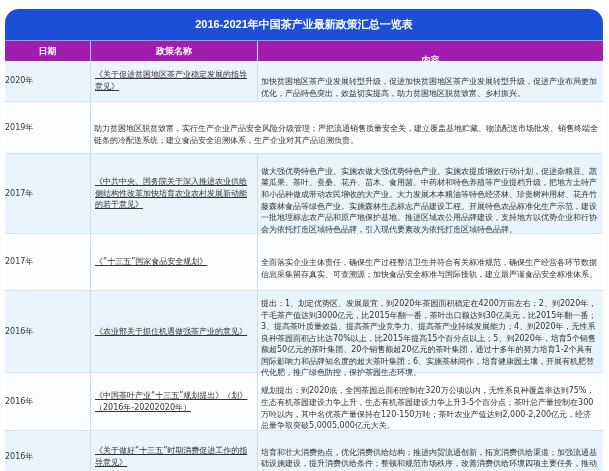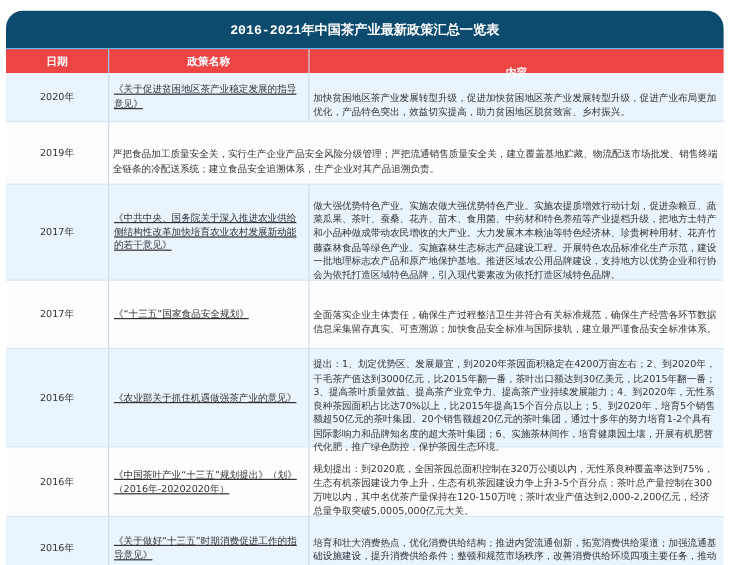--- a/index.html
+++ b/index.html
@@ -1,30 +1,30 @@
 <!DOCTYPE html>
 <html><head>
   <meta charset="utf-8">
   <style>
     html, body { margin: 0; padding: 0; background: #ffffff; }
     body { width: 609px; height: 471px; overflow: hidden; position: relative;
       font-family: "DejaVu Sans", "Liberation Sans", sans-serif; }
     .table-wrap { position: absolute; left: 5px; top: 9px; width: 598px; }
-    .title-bar { height: 31px; background: #0c4a6e; border-radius: 14px 14px 0 0;
+    .title-bar { height: 31px; background: #1d4ed8; border-radius: 14px 14px 0 0;
       color: #ffffff; font-size: 11px; font-weight: bold; display: flex; align-items: center; justify-content: center;
-      font-family: Liberation Mono, monospace; }
-    .col-header { display: flex; height: 20px; background: #ef4444; border-top: 1px solid #6bb5f5; color: #fff; font-size: 9px; font-weight: bold; }
+      font-family: Liberation Sans, sans-serif; }
+    .col-header { display: flex; height: 20px; background: #a21caf; border-top: 1px solid #6bb5f5; color: #fff; font-size: 9px; font-weight: bold; }
     .col-header > div { display: flex; align-items: center; justify-content: center; }
     .c1 { width: 86px; border-right: 1px solid #8cc6f7; box-sizing: border-box; }
     .c2 { width: 167px; border-right: 1px solid #c8d7e6; box-sizing: border-box; }
     .c3 { flex: 1; margin-top: 18px; }
     .row { display: flex; border-bottom: 1px solid #d7e3ef; font-size: 8px; color: #333; line-height: 11.6px; }
     .row.alt { background: #e9f4fd; }
     .row.plain { background: #fbfdff; }
-    .row .c1 { display: flex; align-items: center; justify-content: center; border-right: 1px solid #d0dde9; }
+    .row .c1 { display: flex; align-items: center; border-right: 1px solid #d0dde9; }
     .row .c2 { display: flex; align-items: center; padding: 0 3px 0 4px; border-right: 1px solid #d0dde9; text-decoration: underline; }
     .row .c3 { display: flex; align-items: center; padding: 0 4px 4px 3px; }
     .row .c2 span, .row .c3 span { display: block; }
   </style>
 </head>
 <body>
 
 <div class="table-wrap">
   <div class="title-bar">2016-2021年中国茶产业最新政策汇总一览表</div>
   <div class="col-header">
@@ -42,21 +42,21 @@
         </div>
         <div class="c3">
           <span>加快贫困地区茶产业发展转型升级，促进加快贫困地区茶产业发展转型升级，促进产业布局更加优化，产品特色突出，效益切实提高，助力贫困地区脱贫致富、乡村振兴。</span>
         </div>
       </div>
       <div class="row plain" style="height: 51px;">
         <div class="c1">
           <span>2019年</span>
         </div>
         <div class="c3">
-          <span>严把食品加工质量安全关，实行生产企业产品安全风险分级管理；严把流通销售质量安全关，建立覆盖基地贮藏、物流配送市场批发、销售终端全链条的冷配送系统；建立食品安全追溯体系，生产企业对其产品追溯负责。</span>
+          <span>助力贫困地区脱贫致富，实行生产企业产品安全风险分级管理；严把流通销售质量安全关，建立覆盖基地贮藏、物流配送市场批发、销售终端全链条的冷配送系统；建立食品安全追溯体系，生产企业对其产品追溯负责。</span>
         </div>
       </div>
       <div class="row alt" style="height: 79px;">
         <div class="c1">
           <span>2017年</span>
         </div>
         <div class="c2">
           <span>《中共中央、国务院关于深入推进农业供给侧结构性改革加快培育农业农村发展新动能的若干意见》</span>
         </div>
         <div class="c3">

